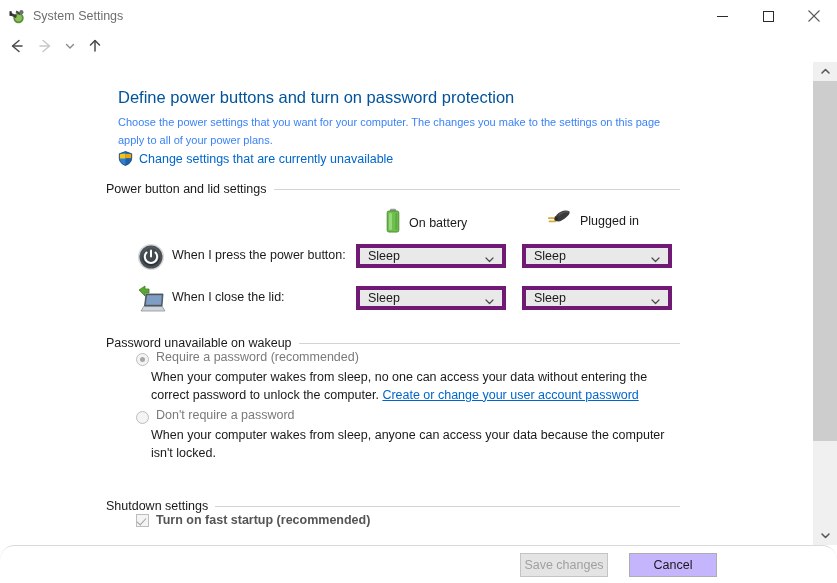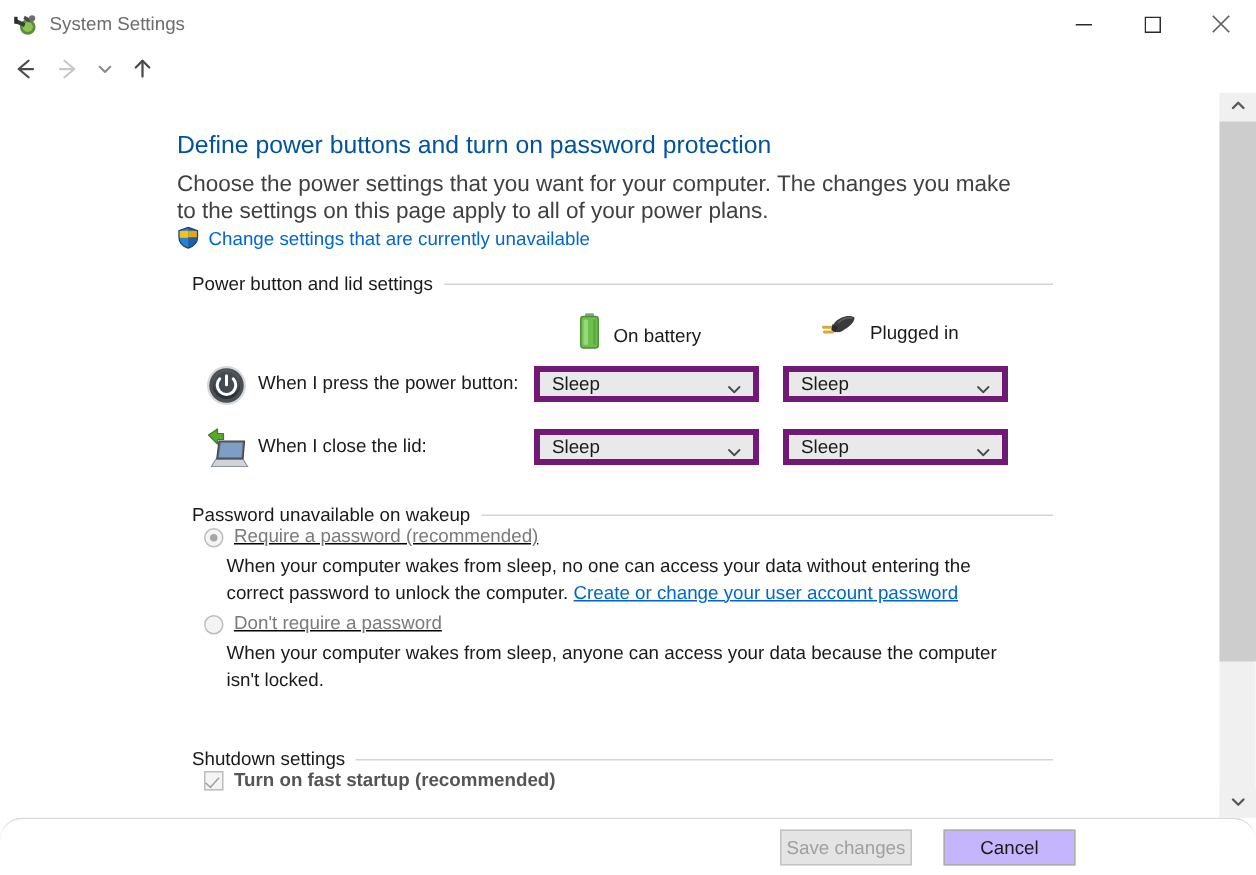--- a/index.html
+++ b/index.html
@@ -109,35 +109,35 @@
     background: #ffffff;
     overflow: hidden;
   }
   #page-heading {
     position: absolute; left: 118px; top: 26px;
     font-size: 16.5px; color: #00539c; white-space: nowrap;
   }
   #page-desc {
     position: absolute; left: 118px; top: 52px;
     width: 566px;
-    font-size: 15px; color: #404040; line-height: 17.5px;
+    font-size: 11px; color: #3b82f6; line-height: 17.5px;
   }
   #unavail-link-row {
     position: absolute; left: 118px; top: 89px;
     display: flex; align-items: center;
   }
   #shield-icon { width: 15px; height: 15px; flex: 0 0 auto; }
   #unavail-link {
     font-size: 12.5px; color: #0066cc; margin-left: 6px;
     white-space: nowrap; cursor: pointer;
   }
 
   
   .section-head {
-    position: absolute; left: 128px;
+    position: absolute; left: 106px;
     width: 574px; height: 16px;
     display: flex; align-items: center; justify-content: flex-end;
   }
   .section-head .sh-label {
     font-size: 12.5px; color: #1a1a1a; white-space: nowrap;
     flex: 0 0 auto; padding-right: 7px;
   }
   .section-head .sh-rule {
     flex: 1 1 auto; height: 1px; background: #d4d4d4;
   }
@@ -184,21 +184,21 @@
   }
   .combo-arrow {
     position: absolute; right: 7px; top: 0; height: 22px;
     display: flex; align-items: center;
   }
 
   
   .radio-opt { position: absolute; left: 136px; }
   #opt-require { top: 287px; }
   #opt-dontrequire { top: 345px; }
-  .radio-line { display: flex; align-items: center; text-decoration: underline; }
+  .radio-line { display: flex; align-items: flex-end; }
   .radio-mark {
     width: 13px; height: 13px; border-radius: 50%;
     border: 1px solid #bdbdbd; background: #f4f4f4;
     flex: 0 0 auto; margin-top: 2px; position: relative;
   }
   .radio-mark.checked::after {
     content: ""; position: absolute;
     left: 3px; top: 3px; width: 5px; height: 5px;
     border-radius: 50%; background: #a6a6a6;
   }

